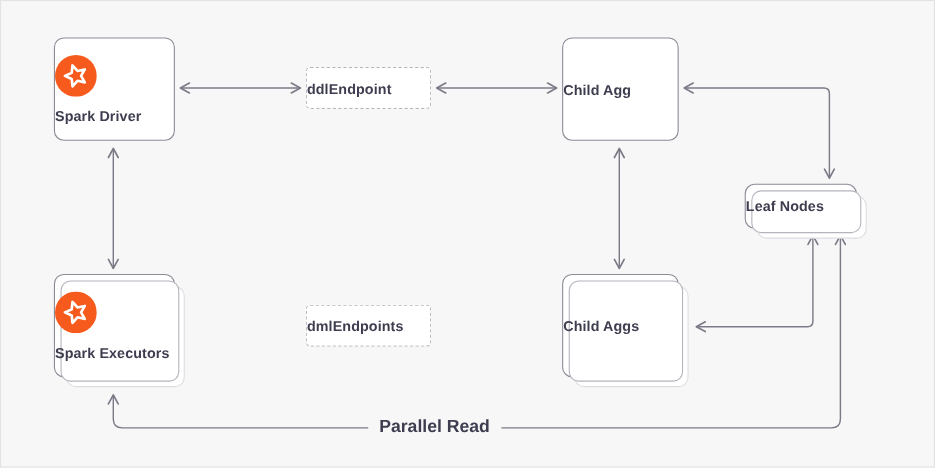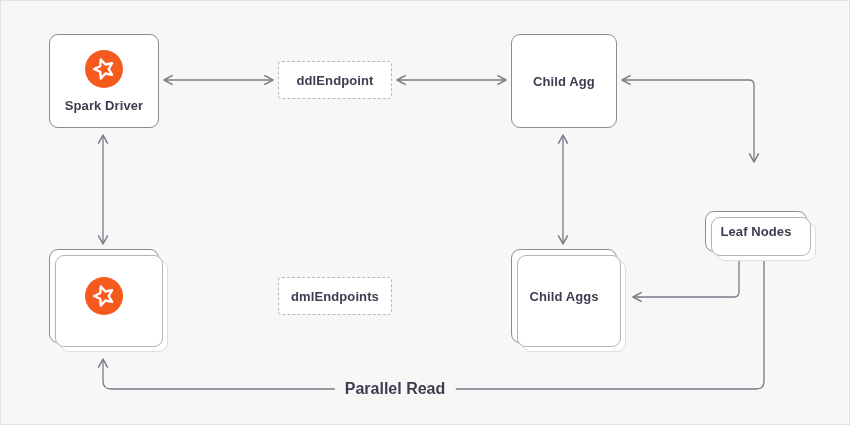--- a/index.html
+++ b/index.html
@@ -23,21 +23,20 @@
     height: 425px;
   }
   .node {
     position: absolute;
     box-sizing: border-box;
     background: #ffffff;
     border: 1.4px solid #8b8b96;
     border-radius: 9px;
     display: flex;
     flex-direction: column;
-    align-items: center;
     justify-content: center;
     gap: 10px;
     z-index: 0;
     color: #3d3d4f;
     font-size: 13px;
     font-weight: 700;
     letter-spacing: 0.1px;
   }
   .node .label { white-space: nowrap; }
   
@@ -62,21 +61,21 @@
   .dashed {
     border: 1.3px dashed #b7b7c0;
     border-radius: 4px;
   }
   .spark-driver    { left: 48px;  top: 33px;  width: 110px; height: 94px; }
   .spark-executors { left: 48px;  top: 248px; width: 110px; height: 94px; }
   .ddl-endpoint    { left: 277px; top: 60px;  width: 114px; height: 38px; }
   .dml-endpoints   { left: 277px; top: 276px; width: 114px; height: 38px; }
   .master-agg      { left: 510px; top: 33px;  width: 106px; height: 94px; }
   .child-aggs      { left: 510px; top: 248px; width: 106px; height: 94px; }
-  .leaf-nodes      { left: 704px; top: 166px; width: 102px; height: 41px; margin-top: 44px; }
+  .leaf-nodes      { left: 676px; top: 166px; width: 102px; height: 41px; }
   .spark-icon { width: 38px; height: 38px; display: block; }
   .edge-label {
     position: absolute;
     left: 394px;
     top: 380px;
     transform: translateX(-50%);
     background: #f7f7f8;
     padding: 0 10px;
     color: #3d3d4f;
     font-size: 16px;
@@ -128,20 +127,21 @@
 
   <div class="node stack leaf-nodes">
     <span class="label">Leaf Nodes</span>
   </div>
 
   <div class="node stack spark-executors">
     <svg class="spark-icon" viewBox="0 0 38 38">
       <circle cx="19" cy="19" r="19" fill="#f65a1d"></circle>
       <polygon transform="rotate(-18 19 19)" points="19,9 21.76,15.2 28.51,15.91 23.47,20.45 24.88,27.09 19,23.7 13.12,27.09 14.53,20.45 9.49,15.91 16.24,15.2" fill="none" stroke="#ffffff" stroke-width="2.4" stroke-linejoin="round"></polygon>
     </svg>
+    <span class="label">Spark Executors</span>
   </div>
 
   <div class="node dashed dml-endpoints">
     <span class="label">dmlEndpoints</span>
   </div>
 
   <div class="node stack child-aggs">
     <span class="label">Child Aggs</span>
   </div>
 

